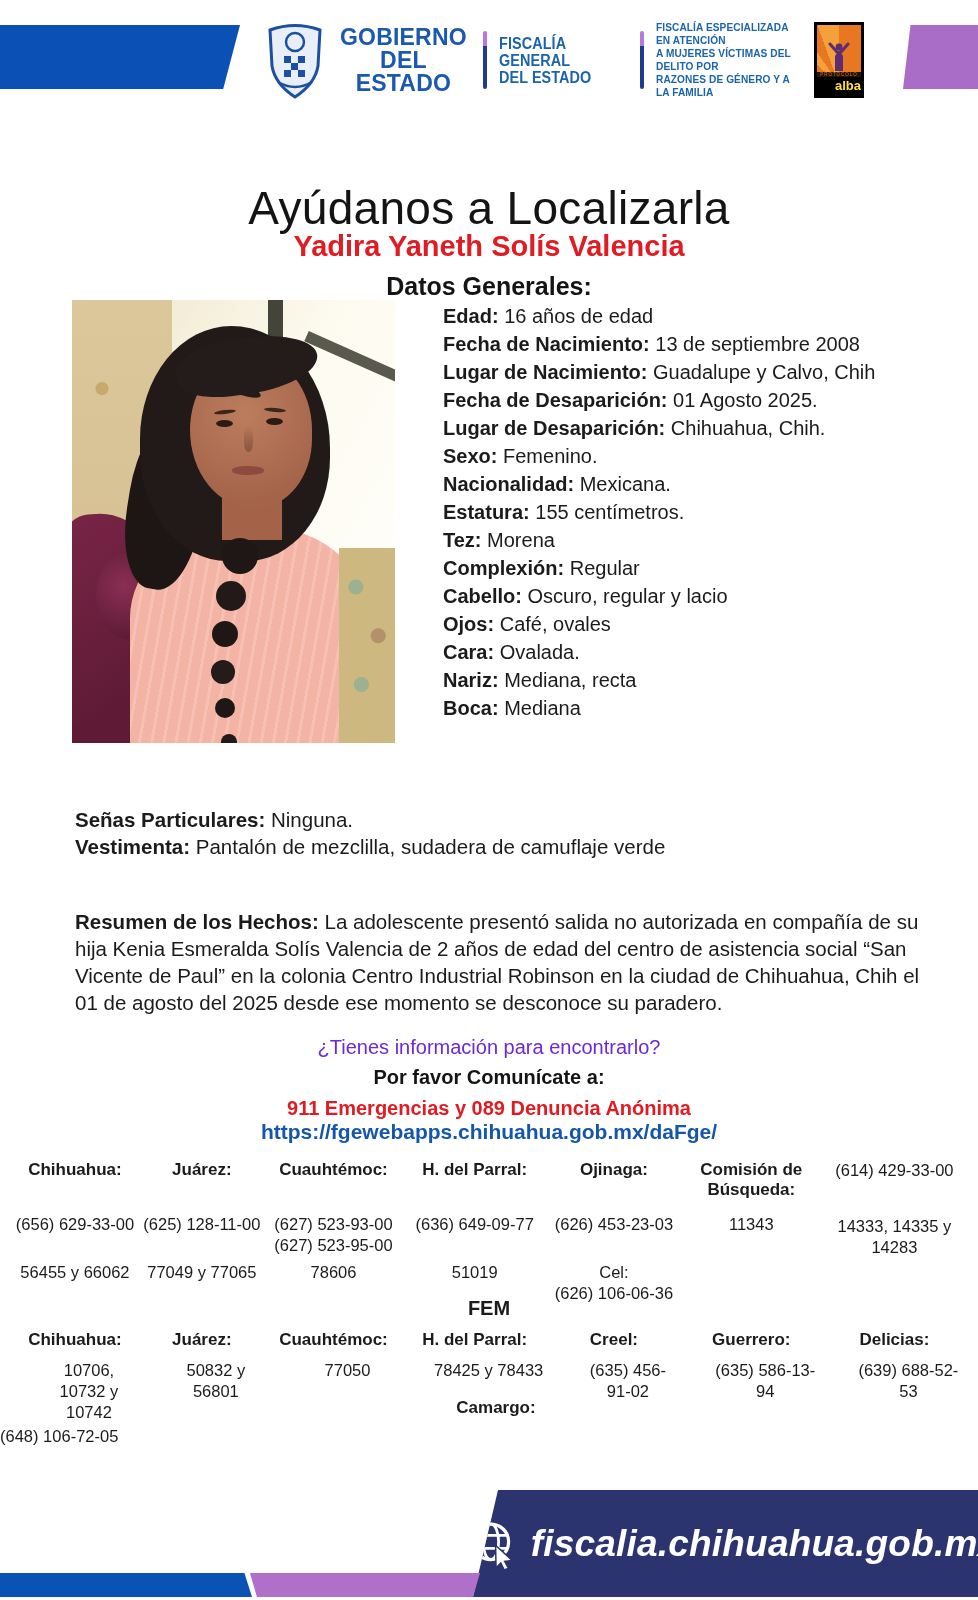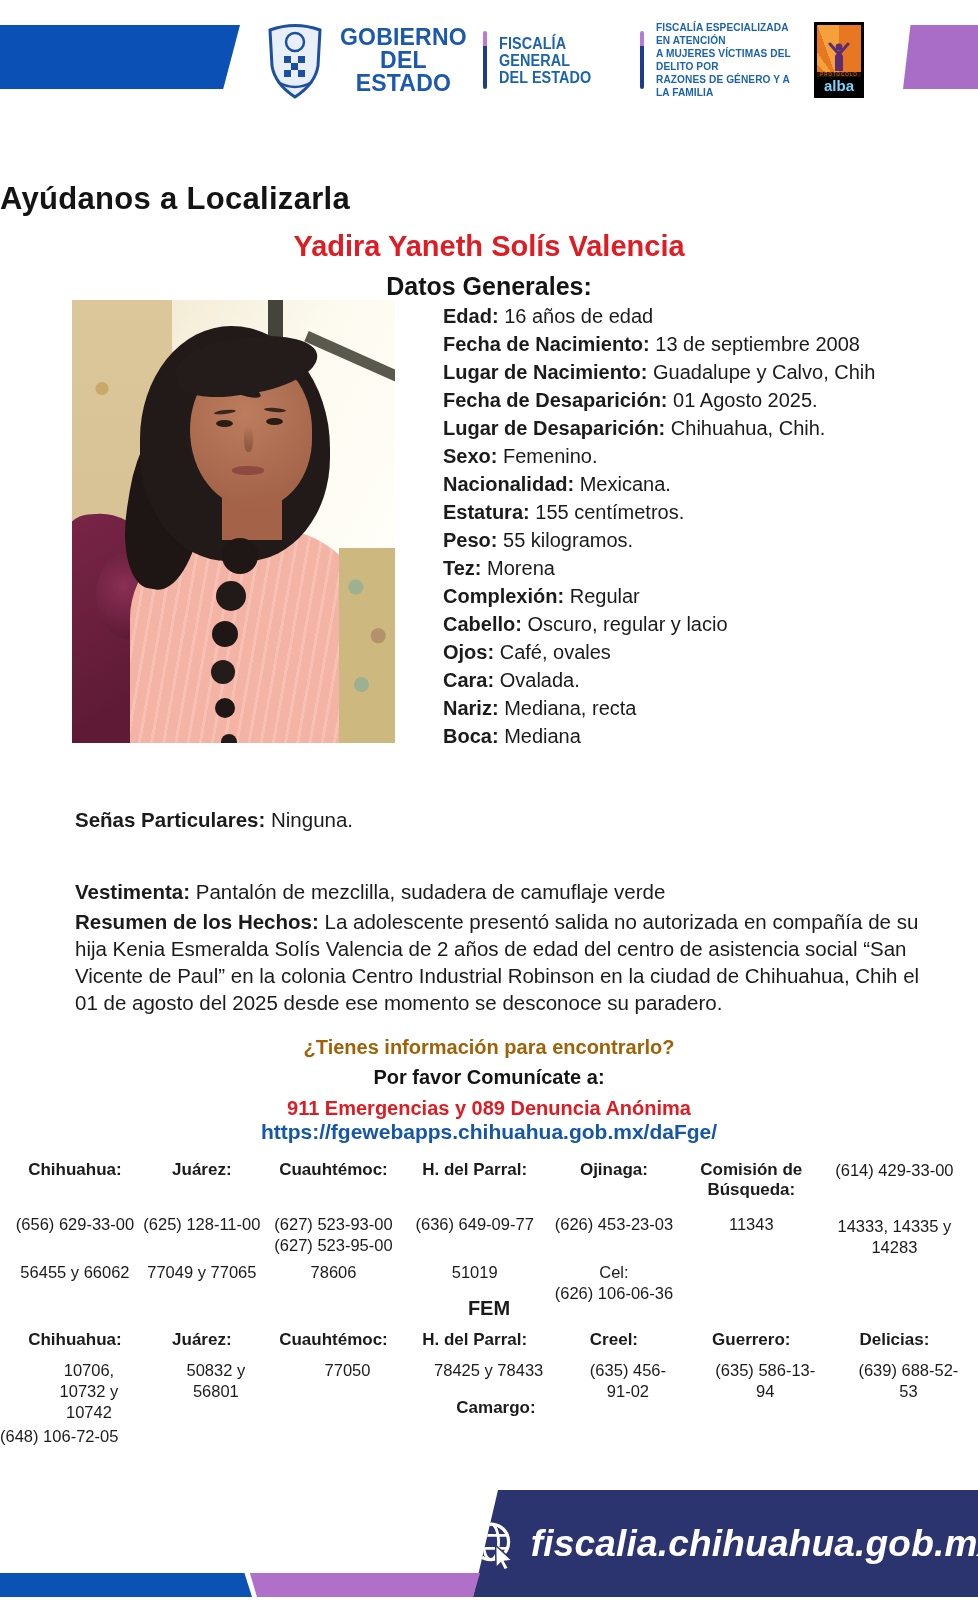--- a/index.html
+++ b/index.html
@@ -18,27 +18,27 @@
   .hdr-logos{position:absolute;left:264px;top:14px;width:600px;height:92px;display:flex;align-items:center;}
   .crest{width:62px;height:80px;flex:0 0 auto;}
   .gob-text{margin-left:14px;text-align:center;color:#1b58b0;font-weight:bold;line-height:23px;font-size:23px;letter-spacing:.2px;}
   .vdiv{width:5px;height:58px;margin:0 12px 0 16px;background:linear-gradient(180deg,var(--divpurple) 0 26%,var(--divnavy) 26% 100%);border-radius:2px;}
   .fge-text{color:#1a63ae;font-weight:bold;font-size:16px;line-height:17px;transform:scaleX(.9);transform-origin:left center;letter-spacing:.1px;}
   .fesp{color:#1a63ae;font-weight:bold;font-size:11.5px;line-height:13px;white-space:pre-line;transform:scaleX(.88);transform-origin:left center;letter-spacing:.1px;width:205px;}
   .alba{width:50px;height:76px;border:3px solid #000;background:#e87722;position:relative;flex:0 0 auto;margin-left:-6px;overflow:hidden;}
   .alba-rays{position:absolute;inset:0;background:
      conic-gradient(from 200deg at 50% 85%,#f5a13b 0 14deg,#e87722 14deg 28deg,#f5a13b 28deg 42deg,#e87722 42deg 56deg,#f5a13b 56deg 70deg,#e87722 70deg 84deg,#f5a13b 84deg 98deg,#e87722 98deg 112deg,#f5a13b 112deg 126deg,#e87722 126deg 140deg,#f5a13b 140deg 160deg,#e87722 160deg 360deg);}
   .alba-fig{position:absolute;left:50%;top:46%;width:22px;height:30px;transform:translate(-50%,-50%);}
-  .alba-band{position:absolute;left:0;right:0;bottom:0;background:#000;color:#7dd3fc;text-align:center;
-     font-weight:bold;font-size:15px;line-height:15px;padding:1px 0 2px;}
+  .alba-band{position:absolute;left:0;right:0;bottom:0;background:#000;color:#fde047;text-align:right;
+     font-weight:bold;font-size:13px;line-height:15px;padding:1px 0 2px;}
   .alba-proto{position:absolute;left:0;right:0;bottom:17px;color:#e87722;background:rgba(0,0,0,.85);
      font-size:4.5px;text-align:center;letter-spacing:1px;line-height:6px;}
 
   
-  .title{position:absolute;left:0;top:181px;width:100%;text-align:left;font-size:31px;font-weight:700;color:#141414;letter-spacing:.3px;}
+  .title{position:absolute;left:0;top:181px;width:100%;text-align:center;font-size:46px;font-weight:400;color:#141414;letter-spacing:.3px;}
   .person-name{position:absolute;left:0;top:230px;width:100%;text-align:center;font-size:29px;font-weight:800;color:var(--red);}
   .section-datos{position:absolute;left:0;top:272px;width:100%;text-align:center;font-size:25px;font-weight:800;color:#141414;}
 
   
   .photo{position:absolute;left:72px;top:300px;width:323px;height:443px;overflow:hidden;background:#efe8d2;}
   .ph-wall{position:absolute;left:0;top:0;width:100px;height:100%;
      background:radial-gradient(circle at 30% 20%,#c9a86b 0 6px,transparent 7px),
                 radial-gradient(circle at 70% 55%,#c2a067 0 8px,transparent 9px),
                 radial-gradient(circle at 40% 80%,#cfae74 0 7px,transparent 8px),
                 linear-gradient(180deg,#dcc79b,#d3bd90);}
@@ -73,27 +73,27 @@
      background:radial-gradient(circle at 30% 20%,#9db08f 0 7px,transparent 8px),
                 radial-gradient(circle at 70% 45%,#b3916a 0 7px,transparent 8px),
                 radial-gradient(circle at 40% 70%,#9db08f 0 7px,transparent 8px),
                 #cdb97f;}
 
   
   .datos{position:absolute;left:443px;top:302px;width:512px;font-size:20px;line-height:28px;}
   .dato .lbl{font-weight:bold;}
 
   .senas{position:absolute;left:75px;top:808px;width:860px;font-size:20.5px;}
-  .vestimenta{position:absolute;left:75px;top:880px;width:860px;font-size:20.5px;}
+  .vestimenta{position:absolute;left:75px;top:835px;width:860px;font-size:20.5px;}
   .resumen{position:absolute;left:75px;top:908px;width:862px;font-size:20.5px;line-height:27px;}
   .blk .lbl{font-weight:bold;}
 
   
   .cta{position:absolute;left:0;top:1036px;width:100%;text-align:center;}
-  .cta-q{font-size:20px;font-weight:bold;color:#a16207;}
+  .cta-q{font-size:20px;font-weight:normal;color:#6d28d9;}
   .cta-c{font-size:20px;font-weight:bold;color:#141414;margin-top:7px;}
   .cta-e{font-size:20px;font-weight:bold;color:var(--red);margin-top:8px;}
   .cta-url{font-size:21px;font-weight:bold;color:var(--blue);display:inline-block;text-decoration:none;}
 
   
   .ctable{position:absolute;left:12px;top:1160px;width:954px;display:grid;
     grid-template-columns:13.2% 13.4% 14.2% 15.4% 13.8% 15% 15%;}
   .cell{text-align:center;white-space:pre-line;padding:0 3px;}
   .h-cell{font-weight:bold;font-size:17px;line-height:20px;height:54px;}
   .r1-cell{font-size:16.5px;line-height:21px;min-height:46px;}
@@ -191,21 +191,20 @@
 
   <div class="datos">
     <div class="dato"><span class="lbl">Edad:</span> <span>16 años de edad</span></div>
     <div class="dato"><span class="lbl">Fecha de Nacimiento:</span> <span>13 de septiembre 2008</span></div>
     <div class="dato"><span class="lbl">Lugar de Nacimiento:</span> <span>Guadalupe y Calvo, Chih</span></div>
     <div class="dato"><span class="lbl">Fecha de Desaparición:</span> <span>01 Agosto 2025.</span></div>
     <div class="dato"><span class="lbl">Lugar de Desaparición:</span> <span>Chihuahua, Chih.</span></div>
     <div class="dato"><span class="lbl">Sexo:</span> <span>Femenino.</span></div>
     <div class="dato"><span class="lbl">Nacionalidad:</span> <span>Mexicana.</span></div>
     <div class="dato"><span class="lbl">Estatura:</span> <span>155 centímetros.</span></div>
-    <div class="dato"><span class="lbl">Peso:</span> <span>55 kilogramos.</span></div>
     <div class="dato"><span class="lbl">Tez:</span> <span>Morena</span></div>
     <div class="dato"><span class="lbl">Complexión:</span> <span>Regular</span></div>
     <div class="dato"><span class="lbl">Cabello:</span> <span>Oscuro, regular y lacio</span></div>
     <div class="dato"><span class="lbl">Ojos:</span> <span>Café, ovales</span></div>
     <div class="dato"><span class="lbl">Cara:</span> <span>Ovalada.</span></div>
     <div class="dato"><span class="lbl">Nariz:</span> <span>Mediana, recta</span></div>
     <div class="dato"><span class="lbl">Boca:</span> <span>Mediana</span></div>
   </div>
 
   <div class="senas blk">

